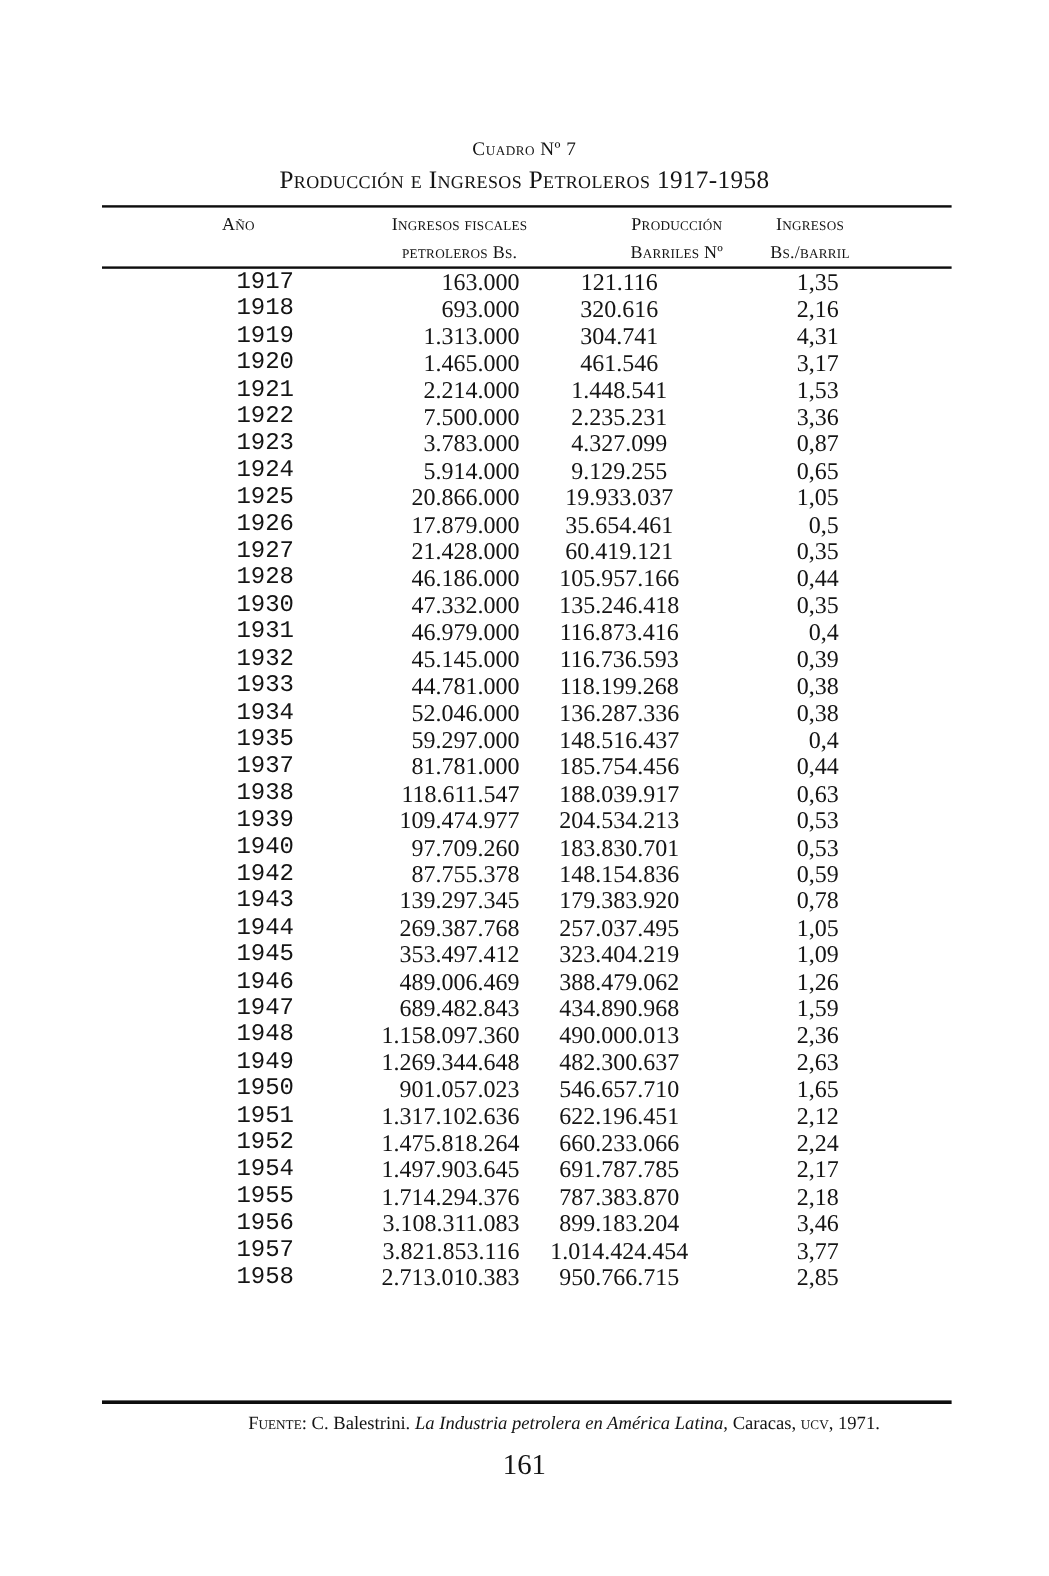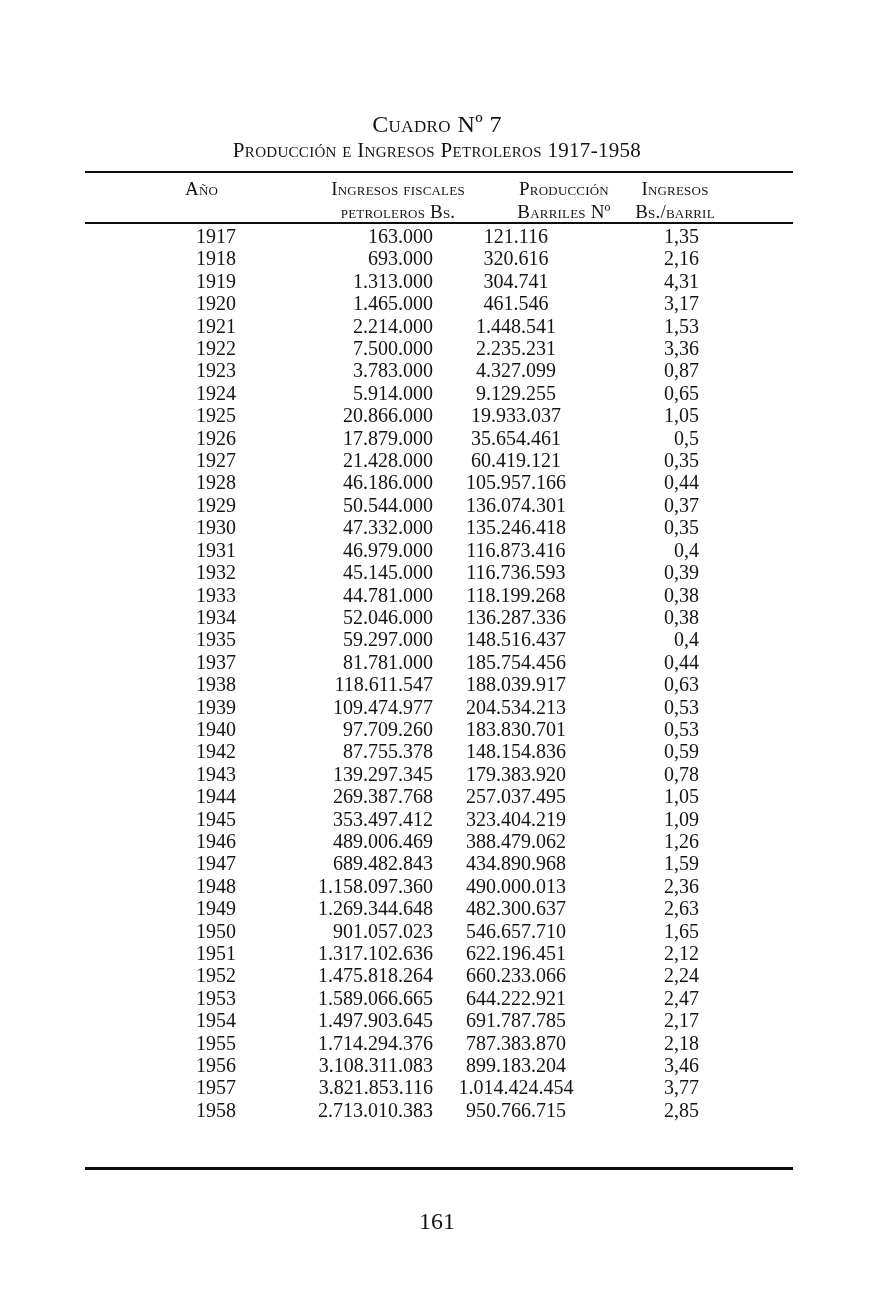--- a/index.html
+++ b/index.html
@@ -20,21 +20,21 @@
 
   
   .title-block {
     position: absolute;
     top: 111px;
     left: 0;
     width: 100%;
     text-align: center;
   }
   .title {
-    font-size: 24px;
+    font-size: 16px;
     line-height: 27px;
     letter-spacing: 0.4px;
   }
   .subtitle {
     font-size: 21px;
     line-height: 24px;
     letter-spacing: 0.3px;
   }
 
   
@@ -54,46 +54,46 @@
   .rule-top    { top: 171px; height: 2px; }
   .rule-mid    { top: 222px; height: 2px; }
   .rule-bottom { top: 1167px; height: 3px; }
 
   .thead {
     position: absolute;
     top: 177px;
     left: 0;
     width: 708px;
     height: 45px;
-    font-size: 19px;
+    font-size: 15px;
     letter-spacing: 0.2px;
     font-family: Liberation Serif, serif;
   }
   .th { position: absolute; text-align: center; line-height: 24px; }
   .th div { line-height: 23px; }
   .th-ano  { left: 100px; top: 0; text-align: left; }
-  .th-if   { left: 203px; width: 220px; top: 0; text-align: center; }
+  .th-if   { left: 188px; width: 220px; top: 0; text-align: center; }
   .th-prod { left: 399px; width: 160px; top: 0; }
   .th-ing  { left: 520px; width: 140px; top: 0; }
 
   .tbody {
     position: absolute;
     top: 225px;
     left: 0;
     width: 708px;
   }
   .trow {
     display: grid;
     grid-template-columns: 160px 190px 165px 100px 1fr;
     height: 22.42px;
     line-height: 22.42px;
     font-size: 20px;
   }
   .tcell { white-space: nowrap; }
-  .c1 { padding-left: 102px; text-align: center; }
+  .c1 { padding-left: 102px; text-align: right; font-family: Liberation Mono, monospace; }
   .c2 { text-align: right; padding-right: 2px; }
   .c3 { text-align: center; padding-right: 3px; }
   .c4 { text-align: right; padding-right: 1px; }
 
   
   .source {
     position: absolute;
     top: 1177px;
     left: 0;
     width: 100%;
@@ -225,27 +225,20 @@
           <div class="tcell c5"></div>
         </div>
         <div class="trow">
           <div class="tcell c1">1928</div>
           <div class="tcell c2">46.186.000</div>
           <div class="tcell c3">105.957.166</div>
           <div class="tcell c4">0,44</div>
           <div class="tcell c5"></div>
         </div>
         <div class="trow">
-          <div class="tcell c1">1929</div>
-          <div class="tcell c2">50.544.000</div>
-          <div class="tcell c3">136.074.301</div>
-          <div class="tcell c4">0,37</div>
-          <div class="tcell c5"></div>
-        </div>
-        <div class="trow">
           <div class="tcell c1">1930</div>
           <div class="tcell c2">47.332.000</div>
           <div class="tcell c3">135.246.418</div>
           <div class="tcell c4">0,35</div>
           <div class="tcell c5"></div>
         </div>
         <div class="trow">
           <div class="tcell c1">1931</div>
           <div class="tcell c2">46.979.000</div>
           <div class="tcell c3">116.873.416</div>
@@ -379,27 +372,20 @@
           <div class="tcell c5"></div>
         </div>
         <div class="trow">
           <div class="tcell c1">1952</div>
           <div class="tcell c2">1.475.818.264</div>
           <div class="tcell c3">660.233.066</div>
           <div class="tcell c4">2,24</div>
           <div class="tcell c5"></div>
         </div>
         <div class="trow">
-          <div class="tcell c1">1953</div>
-          <div class="tcell c2">1.589.066.665</div>
-          <div class="tcell c3">644.222.921</div>
-          <div class="tcell c4">2,47</div>
-          <div class="tcell c5"></div>
-        </div>
-        <div class="trow">
           <div class="tcell c1">1954</div>
           <div class="tcell c2">1.497.903.645</div>
           <div class="tcell c3">691.787.785</div>
           <div class="tcell c4">2,17</div>
           <div class="tcell c5"></div>
         </div>
         <div class="trow">
           <div class="tcell c1">1955</div>
           <div class="tcell c2">1.714.294.376</div>
           <div class="tcell c3">787.383.870</div>
@@ -425,16 +411,23 @@
           <div class="tcell c2">2.713.010.383</div>
           <div class="tcell c3">950.766.715</div>
           <div class="tcell c4">2,85</div>
           <div class="tcell c5"></div>
         </div>
       </div>
 
     <div class="rule rule-bottom"></div>
   </div>
 
+  <div class="source">
+    <span class="sc">Fuente:</span>
+    <span>C. Balestrini.</span>
+    <i>La Industria petrolera en América Latina,</i>
+    <span>Caracas,</span>
+    <span class="sc">ucv</span><span>, 1971.</span>
+  </div>
 
   <div class="page-number">161</div>
 
 </div>
 
 </body></html>

